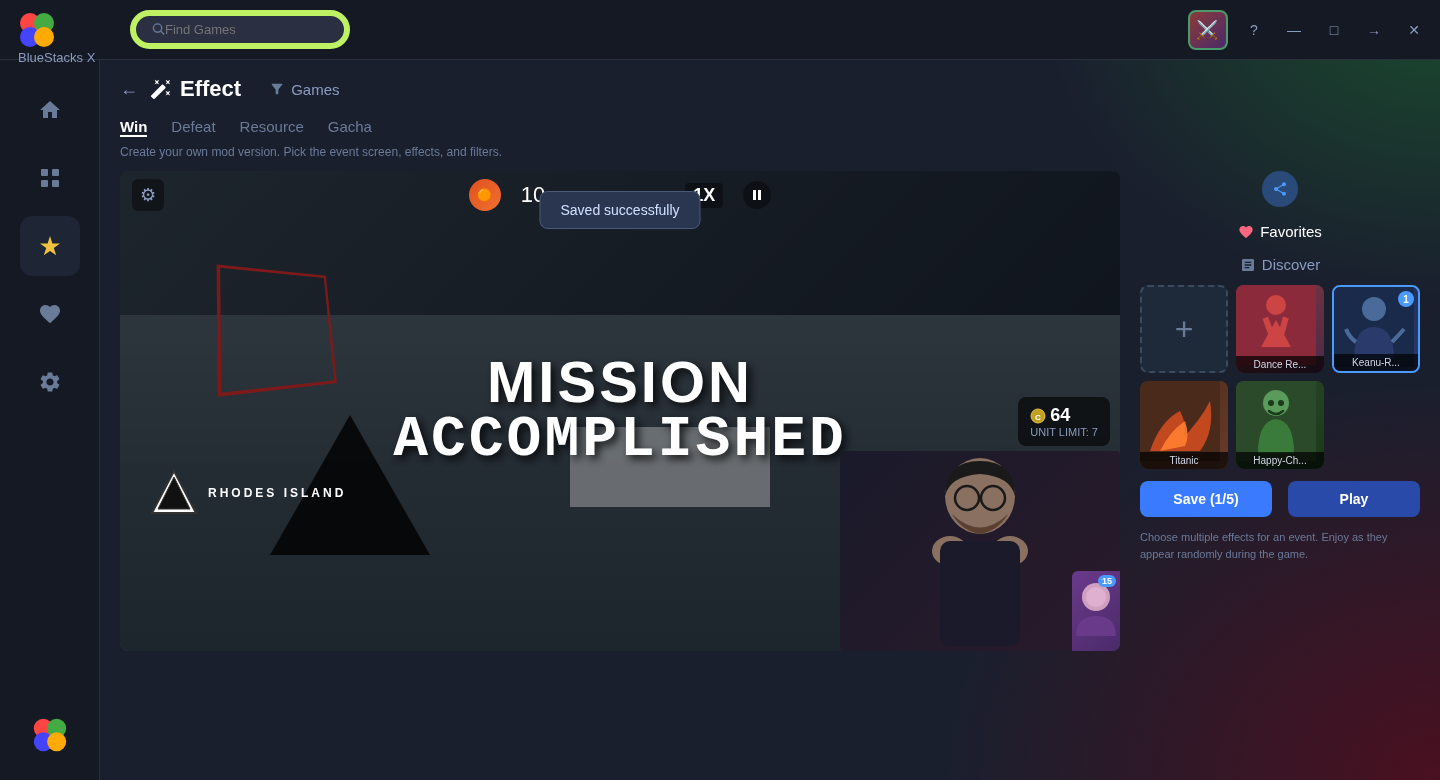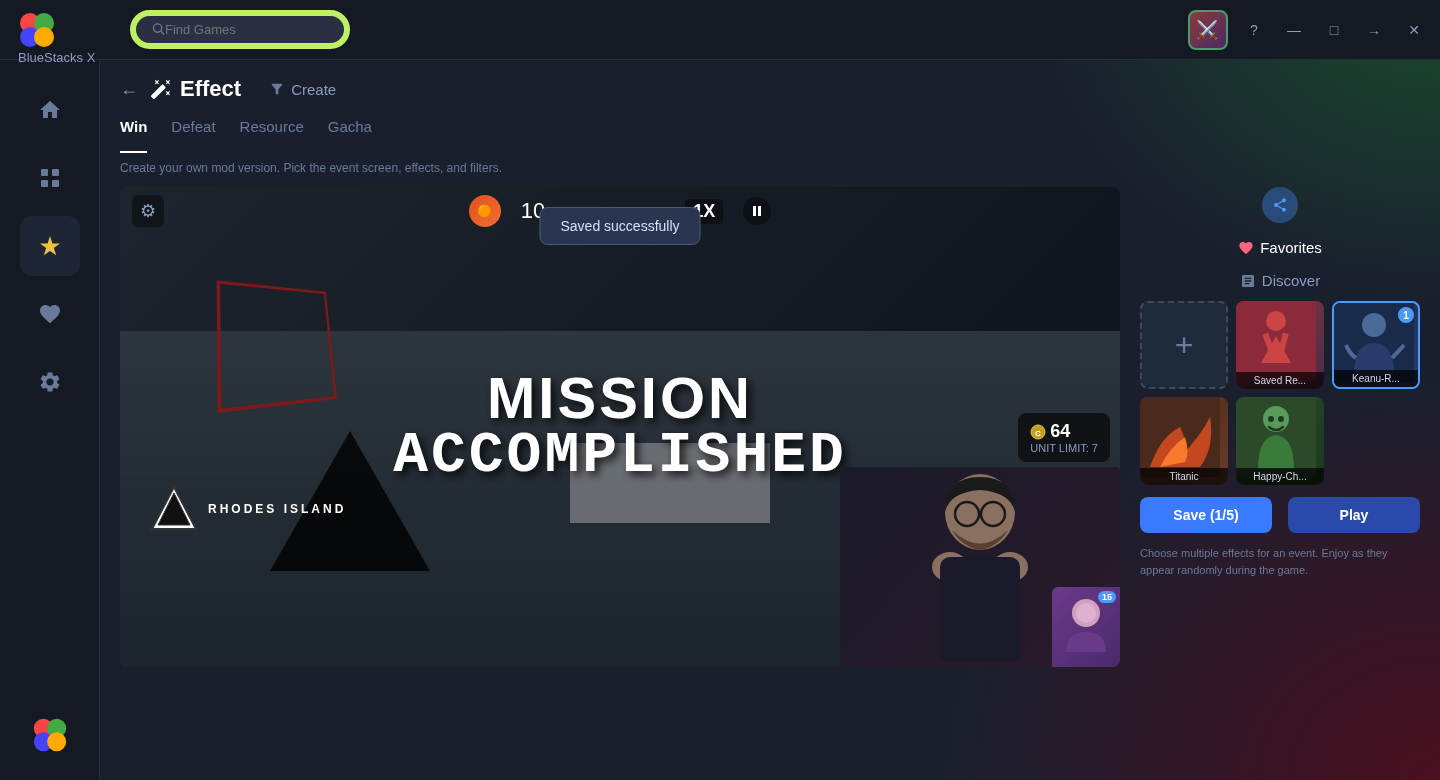--- a/index.html
+++ b/index.html
@@ -226,21 +226,21 @@
       display: flex;
       gap: 24px;
       margin-bottom: 8px;
       align-items: center;
     }
 
     .tab {
       font-size: 15px;
       color: #6a7a99;
       cursor: pointer;
-      padding-bottom: 16px;
+      padding-bottom: 0;
       border-bottom: 2px solid transparent;
     }
 
     .tab.active {
       color: #fff;
       border-bottom: 2px solid #fff;
       font-weight: 600;
     }
 
     .tab-description {
@@ -675,21 +675,21 @@
     <div class="effect-title">
       <svg width="22" height="22" viewBox="0 0 24 24" fill="#fff">
         <path d="M7.5 5.6L10 7 8.6 4.5 10 2 7.5 3.4 5 2l1.4 2.5L5 7zm12 9.8L17 14l1.4 2.5L17 19l2.5-1.4L22 19l-1.4-2.5L22 14zM22 2l-2.5 1.4L17 2l1.4 2.5L17 7l2.5-1.4L22 7l-1.4-2.5zm-7.63 5.29a1 1 0 00-1.41 0L1.29 18.96a1 1 0 000 1.41l2.34 2.34c.39.39 1.02.39 1.41 0L16.7 11.05a1 1 0 000-1.41l-2.33-2.35z"></path>
       </svg>
       <span>Effect</span>
     </div>
     <button class="filter-btn">
       <svg width="16" height="16" viewBox="0 0 24 24" fill="#6a7a99">
         <path d="M4.25 5.61C6.27 8.2 10 13 10 13v6c0 .55.45 1 1 1h2c.55 0 1-.45 1-1v-6s3.72-4.8 5.74-7.39A.998.998 0 0018.95 4H5.04a1 1 0 00-.79 1.61z"></path>
       </svg>
-      <span>Create</span>
+      <span>Games</span>
     </button>
   </div>
 
   <div class="tabs">
     <span class="tab active">Win</span>
     <span class="tab">Defeat</span>
     <span class="tab">Resource</span>
     <span class="tab">Gacha</span>
   </div>
   <div class="tab-description">Create your own mod version. Pick the event screen, effects, and filters.</div>
@@ -767,21 +767,21 @@
           <div class="unit-coins">
             <svg width="16" height="16" viewBox="0 0 16 16">
                 <circle cx="8" cy="8" r="7" fill="#c0a020" stroke="#e0c040" stroke-width="1"></circle>
                 <text x="8" y="12" text-anchor="middle" font-size="8" fill="#fff">C</text>
               </svg>
             <span>64</span>
           </div>
           <div class="unit-limit">UNIT LIMIT: 7</div>
         </div>
 
-        <div style="position:absolute;bottom:0;right:0;width:68px;height:80px;background:linear-gradient(135deg,#6a3a8a,#4a2a6a);border-radius:6px 0 0 0;overflow:hidden;display:flex;flex-direction:column;align-items:center;justify-content:center;">
+        <div style="position:absolute;bottom:0;right:0;width:48px;height:80px;background:linear-gradient(135deg,#6a3a8a,#4a2a6a);border-radius:6px 0 0 0;overflow:hidden;display:flex;flex-direction:column;align-items:center;justify-content:center;">
           <div style="position:absolute;top:4px;right:4px;background:#4a9aff;color:#fff;font-size:9px;font-weight:bold;padding:1px 4px;border-radius:10px;">15</div>
           <svg width="50" height="60" viewBox="0 0 50 60">
             <ellipse cx="25" cy="16" rx="14" ry="14" fill="#d0a0c0"></ellipse>
             <path d="M5,55 Q5,35 25,35 Q45,35 45,55z" fill="#6a3a8a"></path>
             <circle cx="25" cy="16" r="10" fill="#e0b0d0"></circle>
           </svg>
         </div>
 
         <div class="toast">Saved successfully</div>
       </div>
@@ -817,21 +817,21 @@
 
         <div class="effect-thumb thumb-dance">
           <svg width="80" height="80" viewBox="0 0 80 80">
             <rect width="80" height="80" fill="#8a2a3a"></rect>
 
             <circle cx="40" cy="20" r="10" fill="#cc4444"></circle>
             <rect x="30" y="32" width="6" height="22" fill="#cc4444" transform="rotate(-20 33 43)"></rect>
             <rect x="44" y="32" width="6" height="22" fill="#cc4444" transform="rotate(15 47 43)"></rect>
             <path d="M25,62 L40,35 L55,62z" fill="#cc4444"></path>
           </svg>
-          <div class="effect-label">Saved Re...</div>
+          <div class="effect-label">Dance Re...</div>
         </div>
 
         <div class="effect-thumb thumb-keanu selected">
           <svg width="80" height="80" viewBox="0 0 80 80">
             <rect width="80" height="80" fill="#1a2a4a"></rect>
 
             <circle cx="40" cy="22" r="12" fill="#4a6a9a"></circle>
             <path d="M20,72 Q20,40 40,40 Q60,40 60,72z" fill="#2a3a6a"></path>
             <path d="M22,55 Q15,50 12,42" stroke="#4a6a9a" stroke-width="4" fill="none"></path>
             <path d="M58,55 Q65,48 70,42" stroke="#4a6a9a" stroke-width="4" fill="none"></path>

